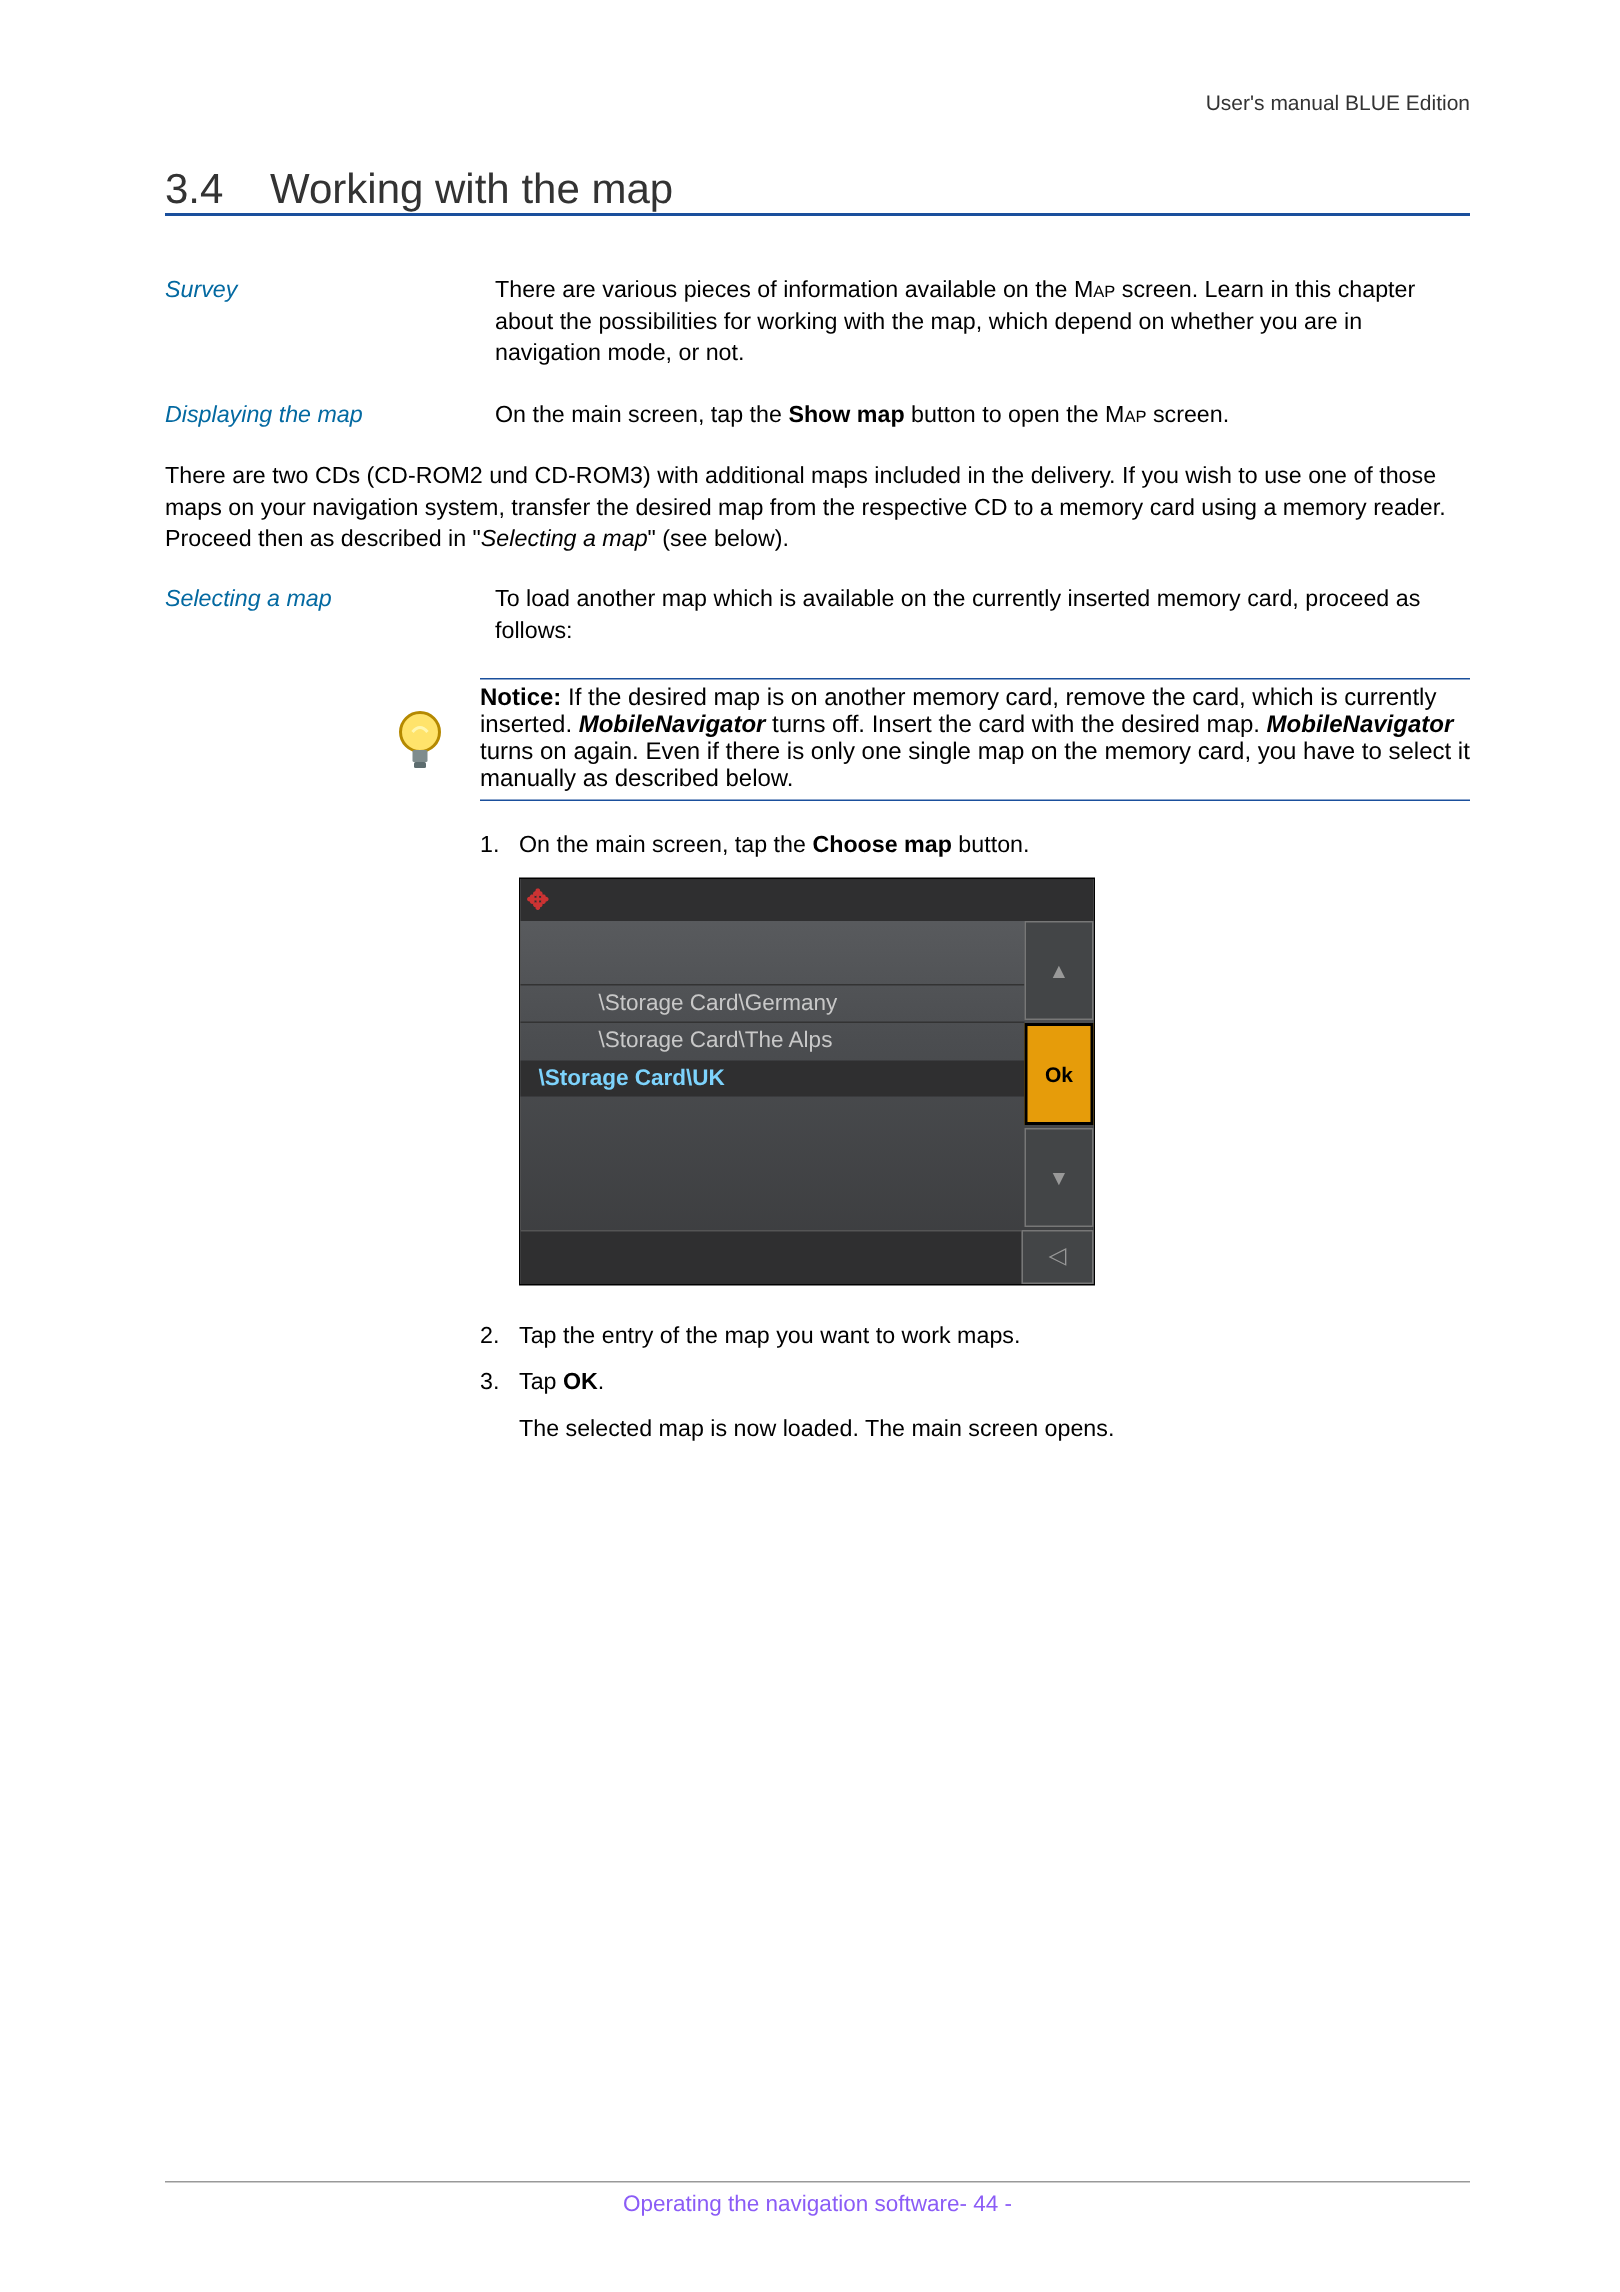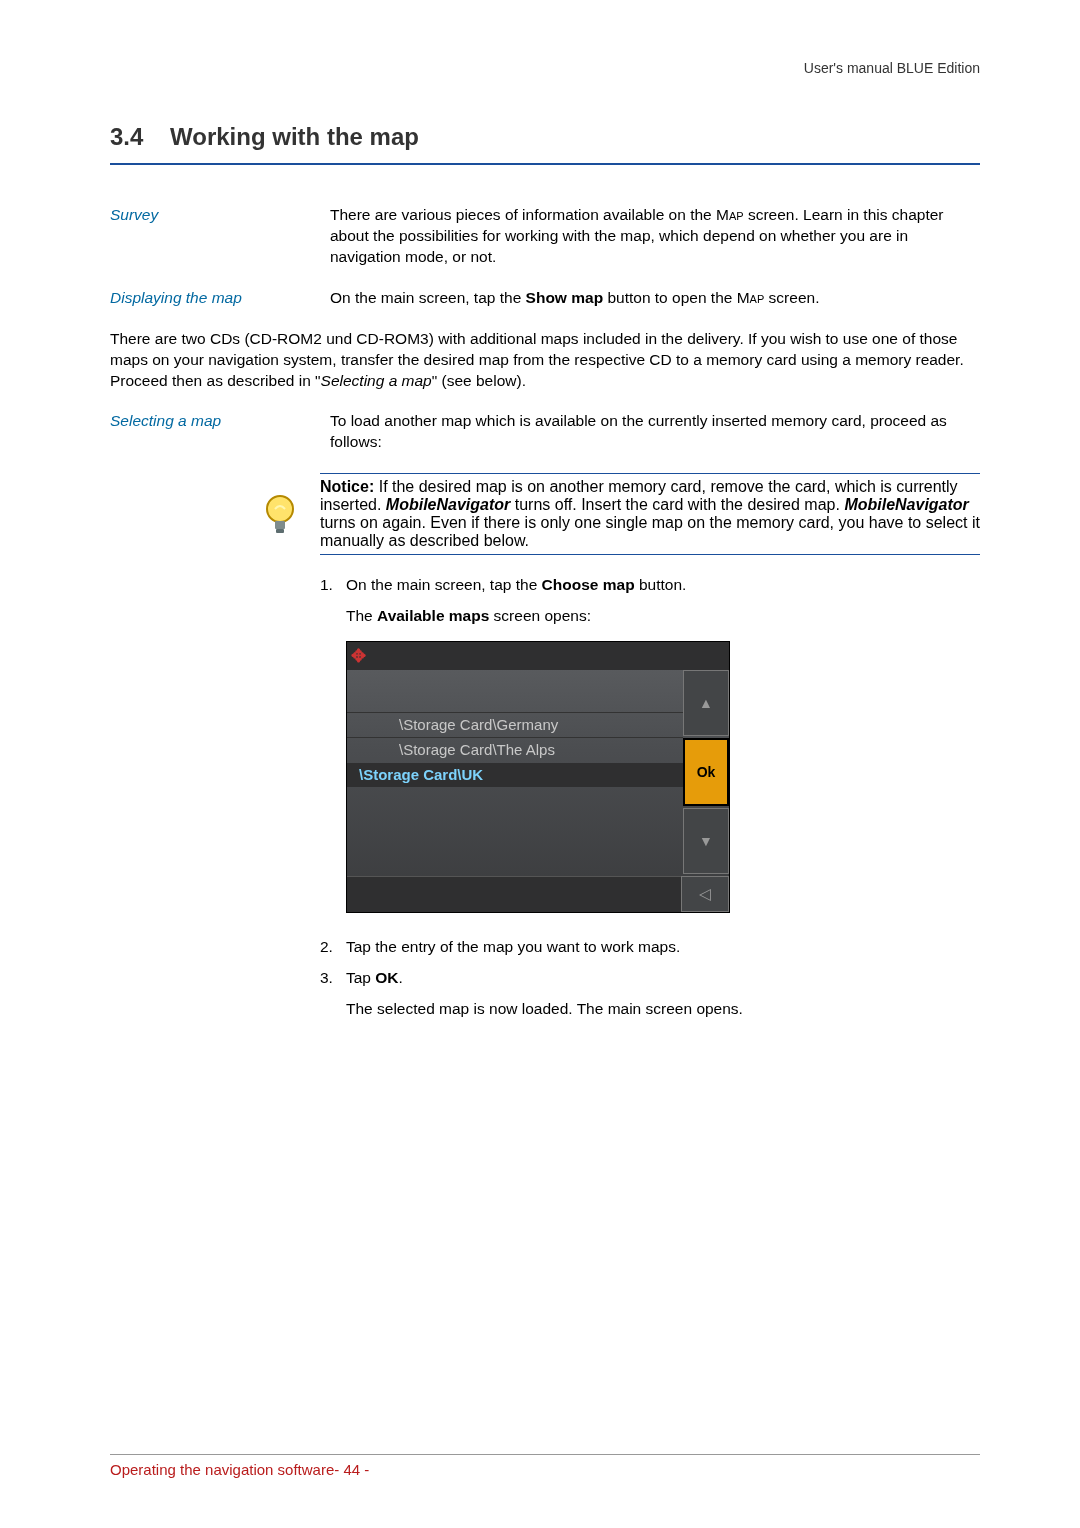--- a/index.html
+++ b/index.html
@@ -12,28 +12,28 @@
     width: 1080px;
     height: 1528px;
     position: relative;
     box-sizing: border-box;
     padding: 60px 100px 40px 110px;
   }
   .header-right {
     text-align: right;
     font-size: 14px;
     color: #333;
-    margin-bottom: 47px;
+    margin-bottom: 34px;
   }
   .section-title {
-    font-size: 24px;
-    font-weight: bold;
+    font-size: 28px;
+    font-weight: normal;
     color: #333;
     border-bottom: 2px solid #1a4f9c;
-    padding-bottom: 12px;
+    padding-bottom: 0;
     margin-bottom: 40px;
   }
   .row {
     display: flex;
     margin-bottom: 20px;
     font-size: 15.5px;
     line-height: 1.35;
   }
   .label-col {
     width: 210px;
@@ -189,23 +189,23 @@
   }
 
   .footer {
     position: absolute;
     left: 110px;
     right: 100px;
     bottom: 50px;
     border-top: 1px solid #999;
     padding-top: 6px;
     display: flex;
-    justify-content: flex-start;
+    justify-content: center;
     font-size: 15px;
-    color: #b91c1c;
+    color: #8b5cf6;
   }
 
   b { font-weight: bold; }
   i { font-style: italic; }
 </style>
 </head>
 <body>
 
 <div class="page">
 
@@ -257,23 +257,20 @@
     </div>
   </div>
 
   <div class="steps">
     <div class="step">
       <div class="step-num">1.</div>
       <div class="step-body">
         <span>On the main screen, tap the </span><b>Choose map</b><span> button.</span>
       </div>
     </div>
-    <div class="step-sub">
-      <span>The </span><b>Available maps</b><span> screen opens:</span>
-    </div>
 
     <div class="screenshot">
       <div class="topbar">
         <span class="arrows-icon">✥</span>
       </div>
       <div class="list-area">
         <div class="map-item">\Storage Card\Germany</div>
         <div class="map-item">\Storage Card\The Alps</div>
         <div class="map-item selected">\Storage Card\UK</div>
       </div>

